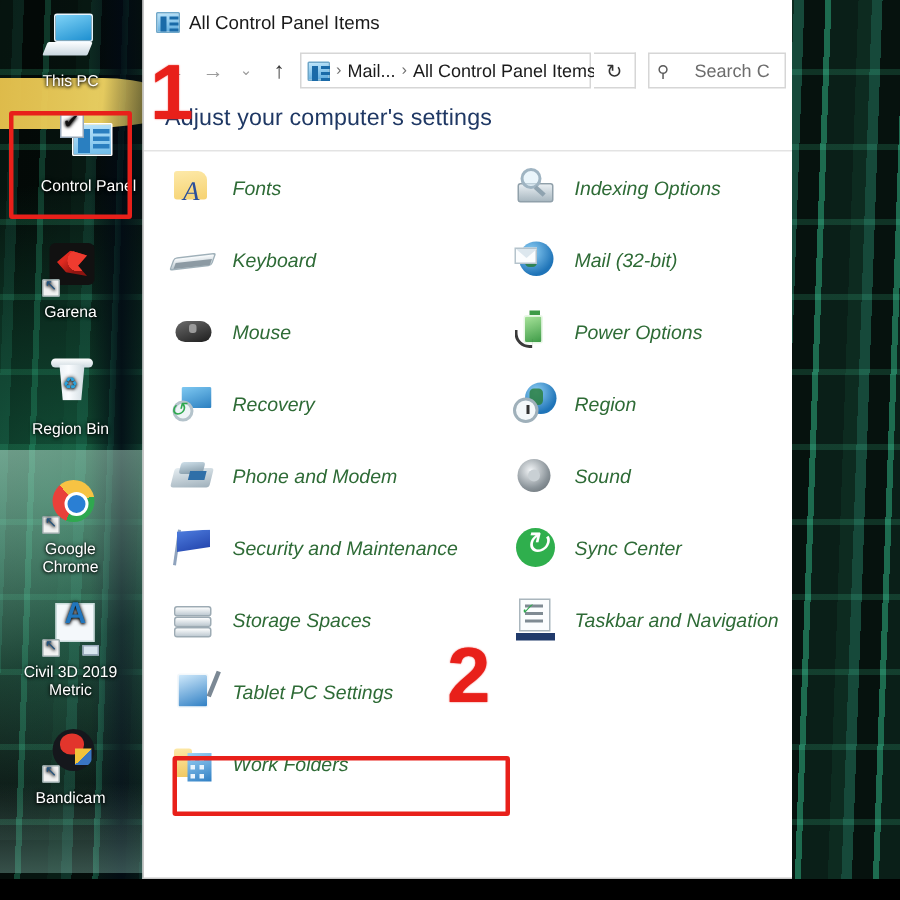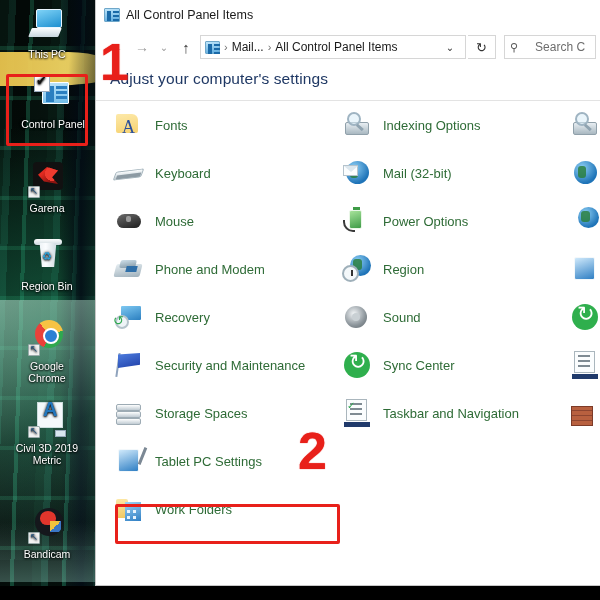--- a/index.html
+++ b/index.html
@@ -130,21 +130,21 @@
   
   .redbox { position:absolute; border:3px solid #e8201a; border-radius:2px; }
   .rednum {
     position:absolute; color:#e8201a; font-weight:bold;
     font-family:"Liberation Sans", sans-serif; line-height:1;
     text-shadow:0 0 1px #e8201a;
   }
 
   
   #window {
-    position:absolute; left:95px; top:0; width:505px; height:586px;
+    position:absolute; left:95px; top:0; width:433px; height:586px;
     background:#fff; border:1px solid #c7c7c7; border-top:none; border-right:none;
     display:flex; flex-direction:column;
   }
   .titlebar {
     height:30px; display:flex; align-items:center; gap:6px; padding:0 8px;
     background:#fff; flex:0 0 auto;
   }
   .titlebar .tb-icon { width:16px; height:14px; position:relative; flex:0 0 auto;}
   .cpl-mini { width:16px; height:14px; background:linear-gradient(170deg,#bfe6fb,#5aa9dd);
      border:1px solid #6fa7c9; border-radius:1px; position:relative;}
@@ -182,21 +182,21 @@
   .searchbox .mag { color:#5a5a5a; font-size:11px; }
   .searchbox .ph { font-size:12px; color:#6d6d6d; white-space:nowrap;margin-left:12px; }
 
   .heading-area { padding:6px 0 10px 14px; flex:0 0 auto; }
   .heading {
     font-size:15.5px; color:#1f3864; letter-spacing:.1px;
   }
   .hr { height:1px; background:#e3e3e3; margin:2px 0 0 0; }
 
   .items-wrap {
-    flex:1 1 auto; position:relative; overflow:hidden; padding-left:14px;
+    flex:1 1 auto; position:relative; overflow:hidden; padding-left:14px;font-style:italic;
   }
   .cols { display:flex; }
   .col { width:228px; flex:0 0 auto; }
   .col.third { width:60px; overflow:hidden; }
 
   .item {
     display:flex; align-items:center; gap:11px; height:48px; padding:0 4px 0 4px;
     position:relative;
   }
   .item.tall { height:56px; }
@@ -310,21 +310,21 @@
   <div class="wall-bottom"></div>
 
   <div class="dicon" style="left:2px; top:6px;">
     <div class="glyph ico-pc">
         <div class="mon"></div>
         <div class="base"></div>
       </div>
     <span class="lbl">This PC</span>
   </div>
 
-  <div class="dicon" style="left:8px; top:76px;">
+  <div class="dicon" style="left:14px; top:76px;">
     <div class="glyph ico-cpl">
         <div class="sq"></div>
         <div class="chk"></div>
       </div>
     <span class="lbl">Control Panel</span>
   </div>
 
   <div class="dicon" style="left:2px; top:160px;">
     <div class="glyph ico-gar">
         <div class="bg"></div>
@@ -354,21 +354,21 @@
   <div class="dicon" style="left:2px; top:400px;">
     <div class="glyph ico-c3d">
         <div class="sq"></div>
         <div class="tag"></div>
         <div class="shortcut-arrow"></div>
       </div>
     <span class="lbl">Civil 3D 2019</span>
     <span class="lbl">Metric</span>
   </div>
 
-  <div class="dicon" style="left:2px; top:506px;">
+  <div class="dicon" style="left:2px; top:484px;">
     <div class="glyph ico-bnd">
         <div class="circ"></div>
         <div class="shortcut-arrow"></div>
       </div>
     <span class="lbl">Bandicam</span>
   </div>
 
   <div class="redbox" style="left:6px; top:74px; width:82px; height:72px;"></div>
 
   <div id="window">
@@ -426,36 +426,36 @@
               </div>
             <div class="iname">Keyboard</div>
           </div>
           <div class="item">
             <div class="ic i-mouse">
                 <div class="m"></div>
               </div>
             <div class="iname">Mouse</div>
           </div>
           <div class="item">
+            <div class="ic i-rec">
+                <div class="mon"></div>
+                <div class="cl"></div>
+                <div class="ar"></div>
+              </div>
+            <div class="iname">Recovery</div>
+          </div>
+          <div class="item">
             <div class="ic i-phone">
                 <div class="b"></div>
                 <div class="s"></div>
                 <div class="d"></div>
               </div>
             <div class="iname">Phone and Modem</div>
           </div>
           <div class="item">
-            <div class="ic i-rec">
-                <div class="mon"></div>
-                <div class="cl"></div>
-                <div class="ar"></div>
-              </div>
-            <div class="iname">Recovery</div>
-          </div>
-          <div class="item">
             <div class="ic i-sec">
                 <div class="pole"></div>
                 <div class="flag"></div>
               </div>
             <div class="iname">Security and Maintenance</div>
           </div>
           <div class="item">
             <div class="ic i-stor">
                 <div class="d1"></div>
                 <div class="d2"></div>

